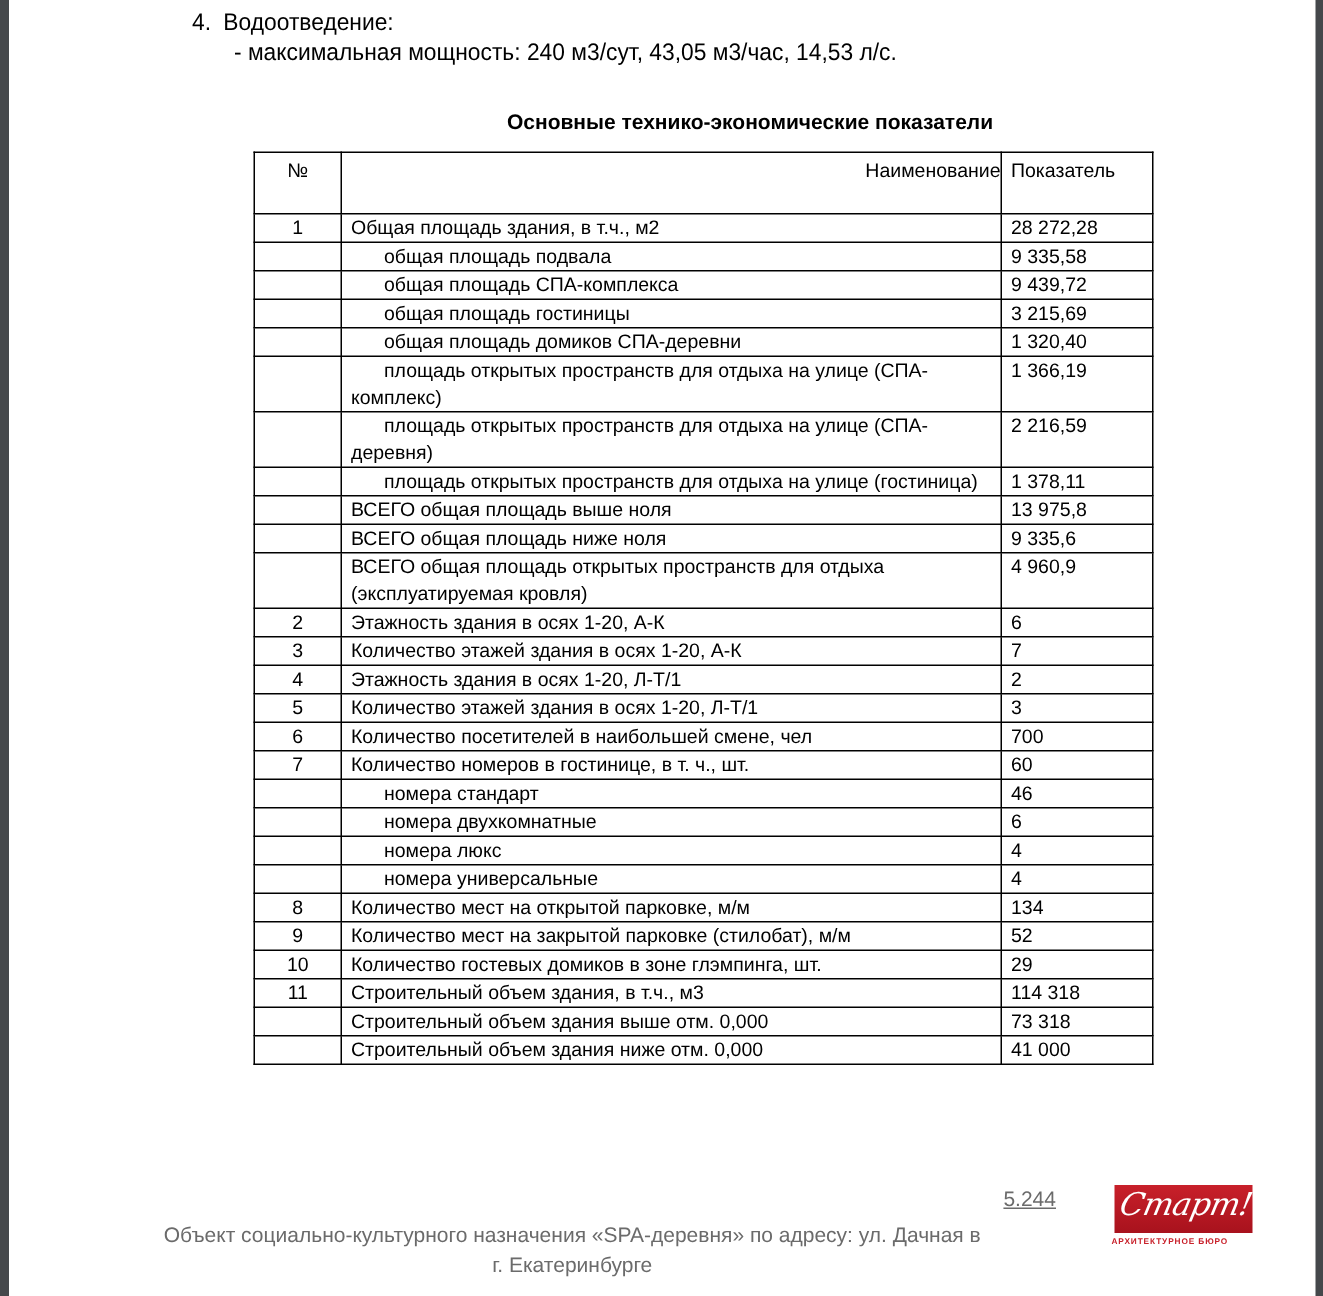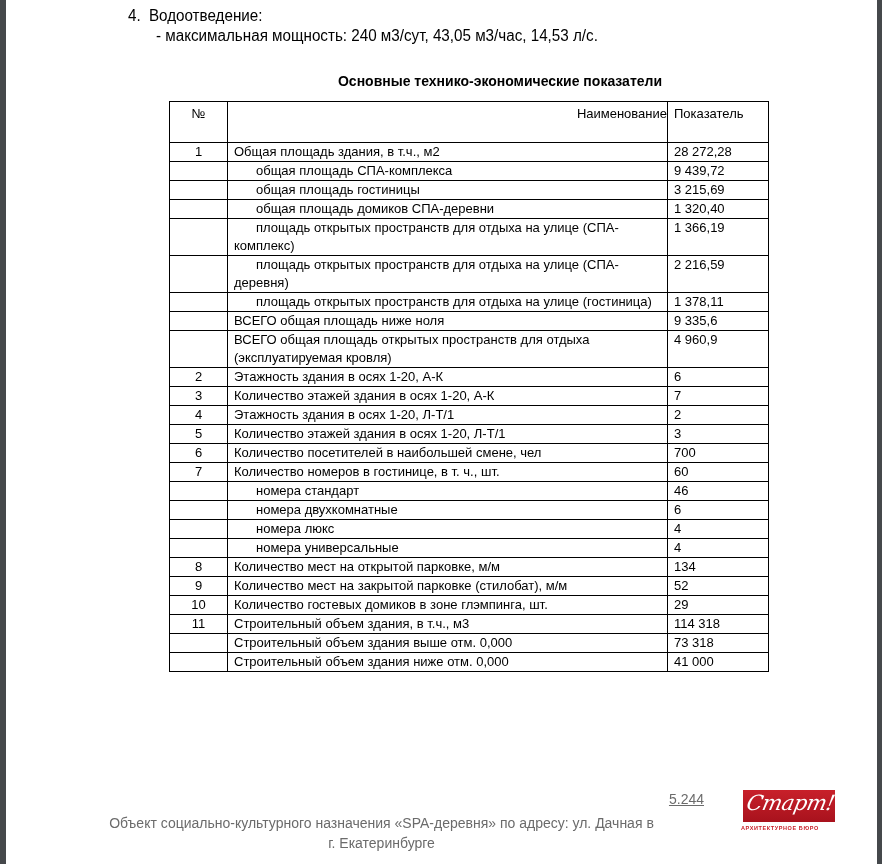--- a/index.html
+++ b/index.html
@@ -129,20 +129,25 @@
     </tr>
   </thead>
   <tbody id="tep-body">
       <tr class="bold">
         <td class="num">1</td>
         <td><span>Общая площадь здания, в т.ч., м2</span></td>
         <td>28 272,28</td>
       </tr>
       <tr>
         <td class="num"></td>
+        <td><span class="indent"></span><span>общая площадь подвала</span></td>
+        <td>9 335,58</td>
+      </tr>
+      <tr>
+        <td class="num"></td>
         <td><span class="indent"></span><span>общая площадь СПА-комплекса</span></td>
         <td>9 439,72</td>
       </tr>
       <tr>
         <td class="num"></td>
         <td><span class="indent"></span><span>общая площадь гостиницы</span></td>
         <td>3 215,69</td>
       </tr>
       <tr>
         <td class="num"></td>
@@ -156,20 +161,25 @@
       </tr>
       <tr>
         <td class="num"></td>
         <td><span class="indent"></span><span>площадь открытых пространств для отдыха на улице (СПА-деревня)</span></td>
         <td>2 216,59</td>
       </tr>
       <tr>
         <td class="num"></td>
         <td><span class="indent"></span><span>площадь открытых пространств для отдыха на улице (гостиница)</span></td>
         <td>1 378,11</td>
+      </tr>
+      <tr>
+        <td class="num"></td>
+        <td><span>ВСЕГО общая площадь выше ноля</span></td>
+        <td>13 975,8</td>
       </tr>
       <tr>
         <td class="num"></td>
         <td><span>ВСЕГО общая площадь ниже ноля</span></td>
         <td>9 335,6</td>
       </tr>
       <tr>
         <td class="num"></td>
         <td><span>ВСЕГО общая площадь открытых пространств для отдыха (эксплуатируемая кровля)</span></td>
         <td>4 960,9</td>

